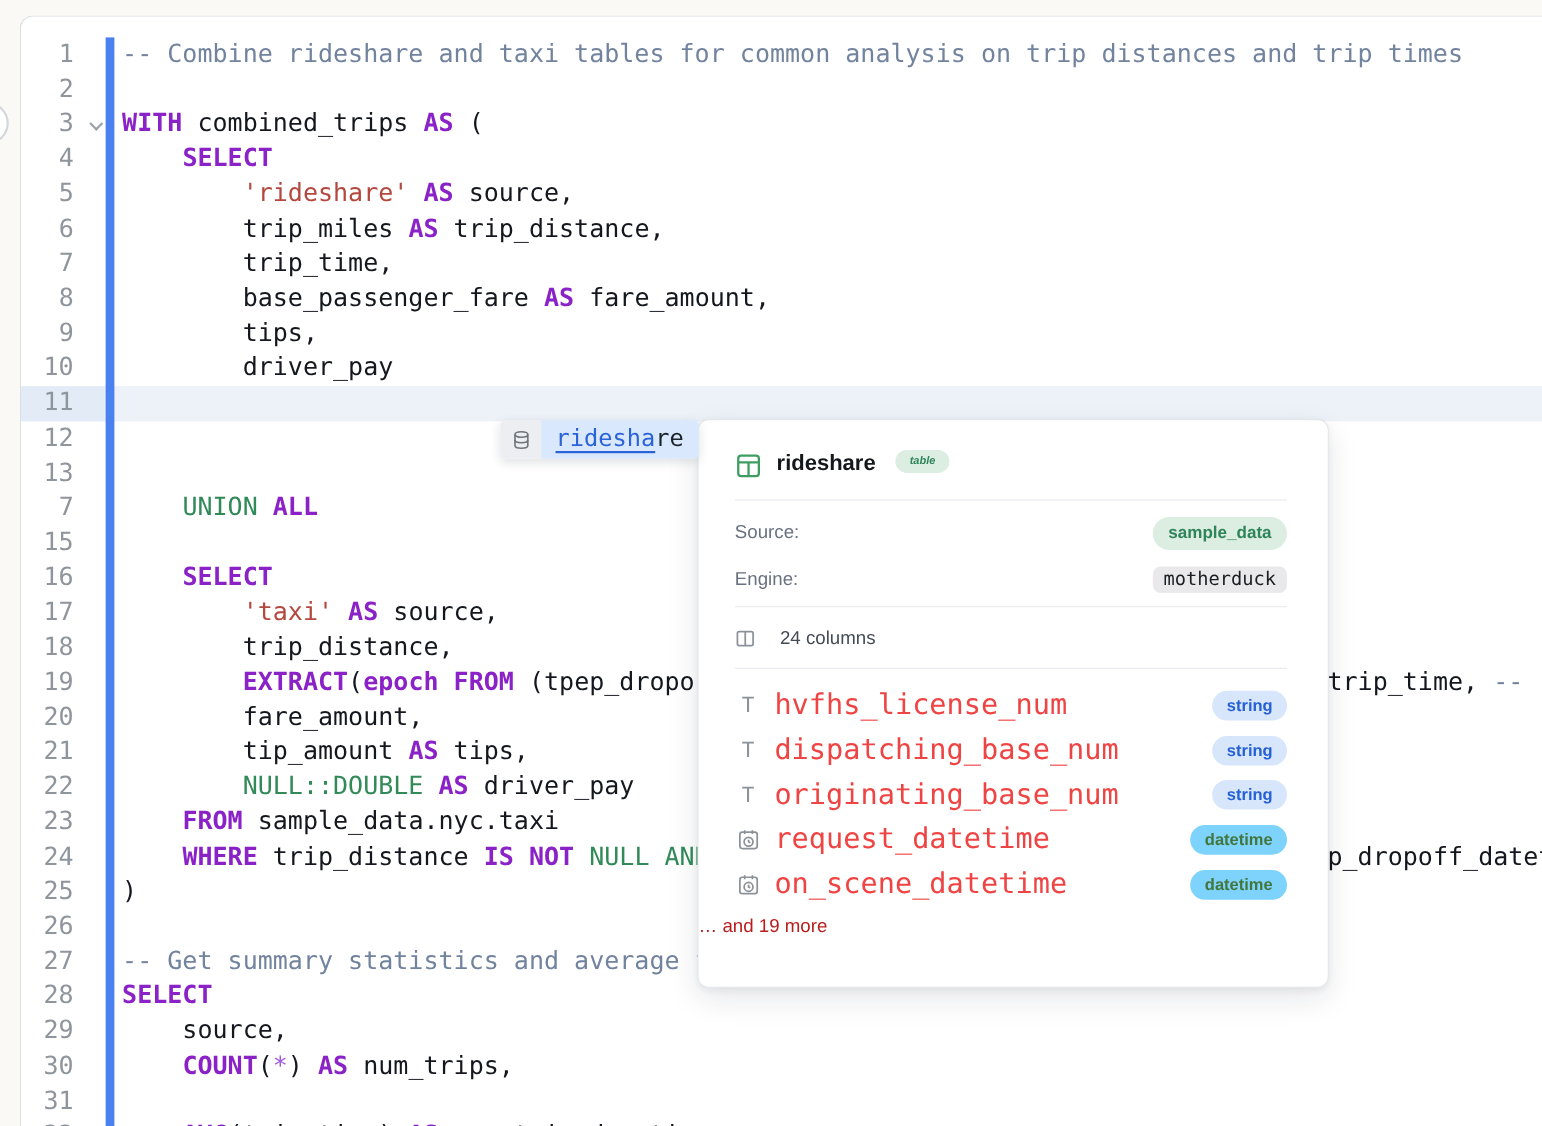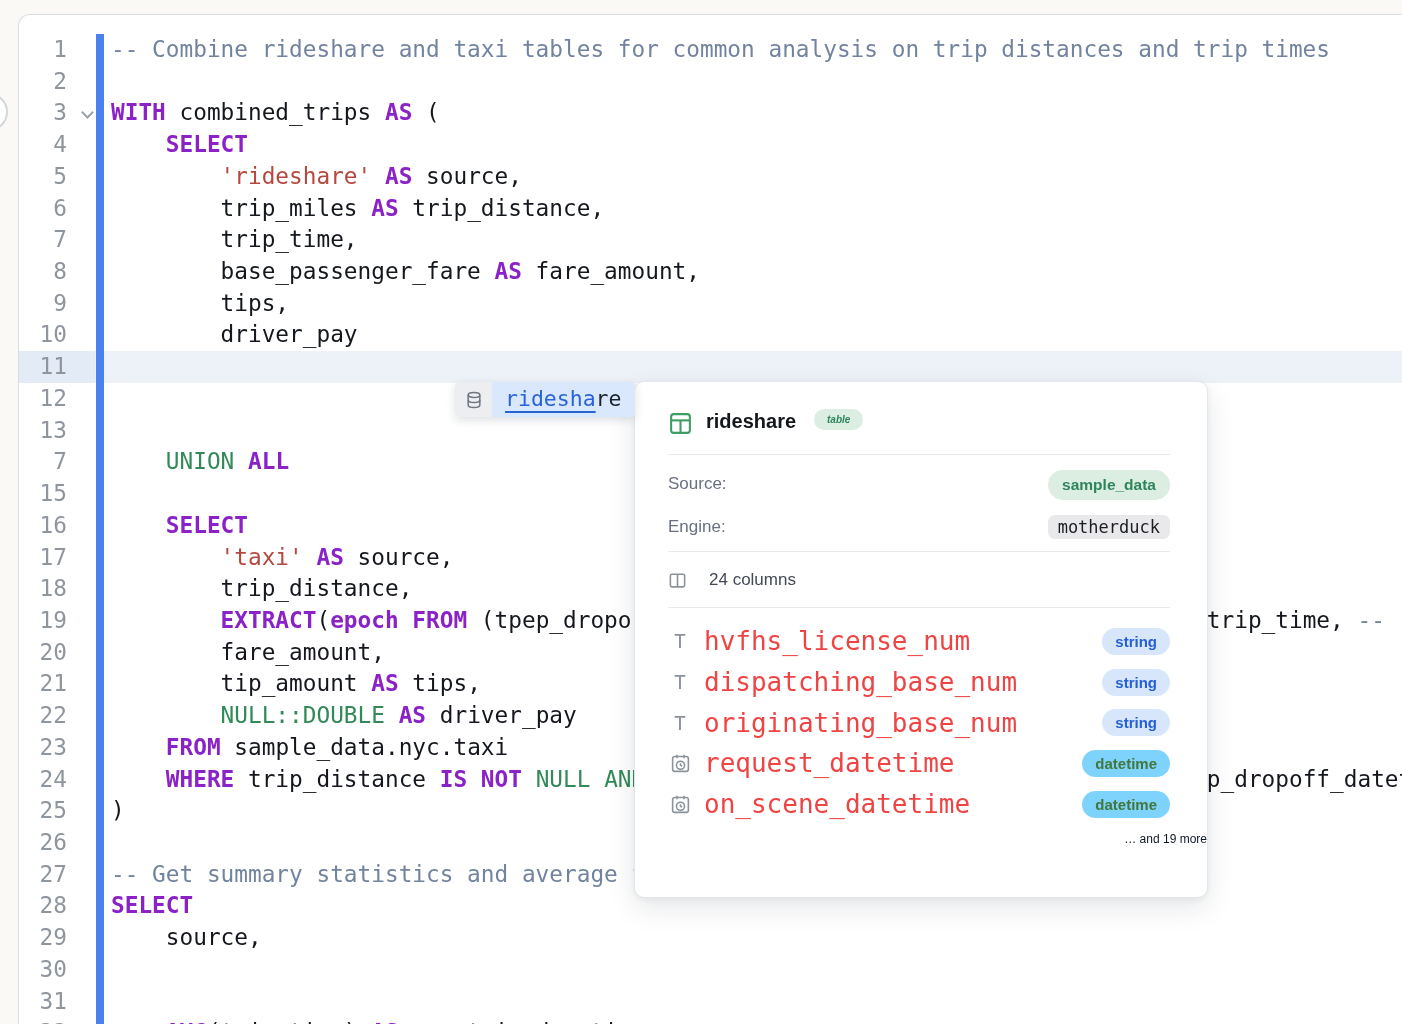--- a/index.html
+++ b/index.html
@@ -65,22 +65,22 @@
                  border-radius:7px; }
   .c-cols { position:absolute; left:33px; top:188px; display:flex; align-items:center; gap:22px;
             font-size:17px; color:#434a56; }
   .c-list { position:absolute; left:33px; right:37px; top:239px; }
   .c-row { height:40.7px; display:flex; align-items:center; }
   .c-row .ic { width:24px; display:flex; justify-content:center; }
   .tchar { font-family:"DejaVu Sans Mono", monospace; font-size:19px; color:#8b9299; }
   .c-name { margin-left:12px; font-family:"DejaVu Sans Mono", monospace; font-size:26px;
             color:#ef4444; }
   .c-badge { margin-left:auto; font-size:15px; padding:5px 13px; }
-  .c-more { position:absolute; left:0; right:0; top:450px; text-align:right; font-size:12px;
-            color:#0f172a; }
+  .c-more { position:absolute; left:0; right:0; top:450px; text-align:left; font-size:17px;
+            color:#b91c1c; }
 </style>
 </head>
 <body>
 
 <div class="page">
 
   <div class="peek"></div>
 
   <div class="editor">
     <div class="lines" id="code-lines">
@@ -196,20 +196,21 @@
         <div class="line-row">
           <span class="line-num">28</span>
           <span class="code"><span class="tk">SELECT</span></span>
         </div>
         <div class="line-row">
           <span class="line-num">29</span>
           <span class="code"><span class="tp">    source,</span></span>
         </div>
         <div class="line-row">
           <span class="line-num">30</span>
+          <span class="code"><span class="tp">    </span><span class="tk">COUNT</span><span class="tp">(</span><span class="to">*</span><span class="tp">) </span><span class="tk">AS</span><span class="tp"> num_trips,</span></span>
         </div>
         <div class="line-row">
           <span class="line-num">31</span>
         </div>
         <div class="line-row">
           <span class="line-num">32</span>
           <span class="code"><span class="tp">    </span><span class="tk">AVG</span><span class="tp">(trip_time) </span><span class="tk">AS</span><span class="tp"> avg_trip_duration,</span></span>
         </div>
       </div>
     <div class="gutter-bar"></div>

